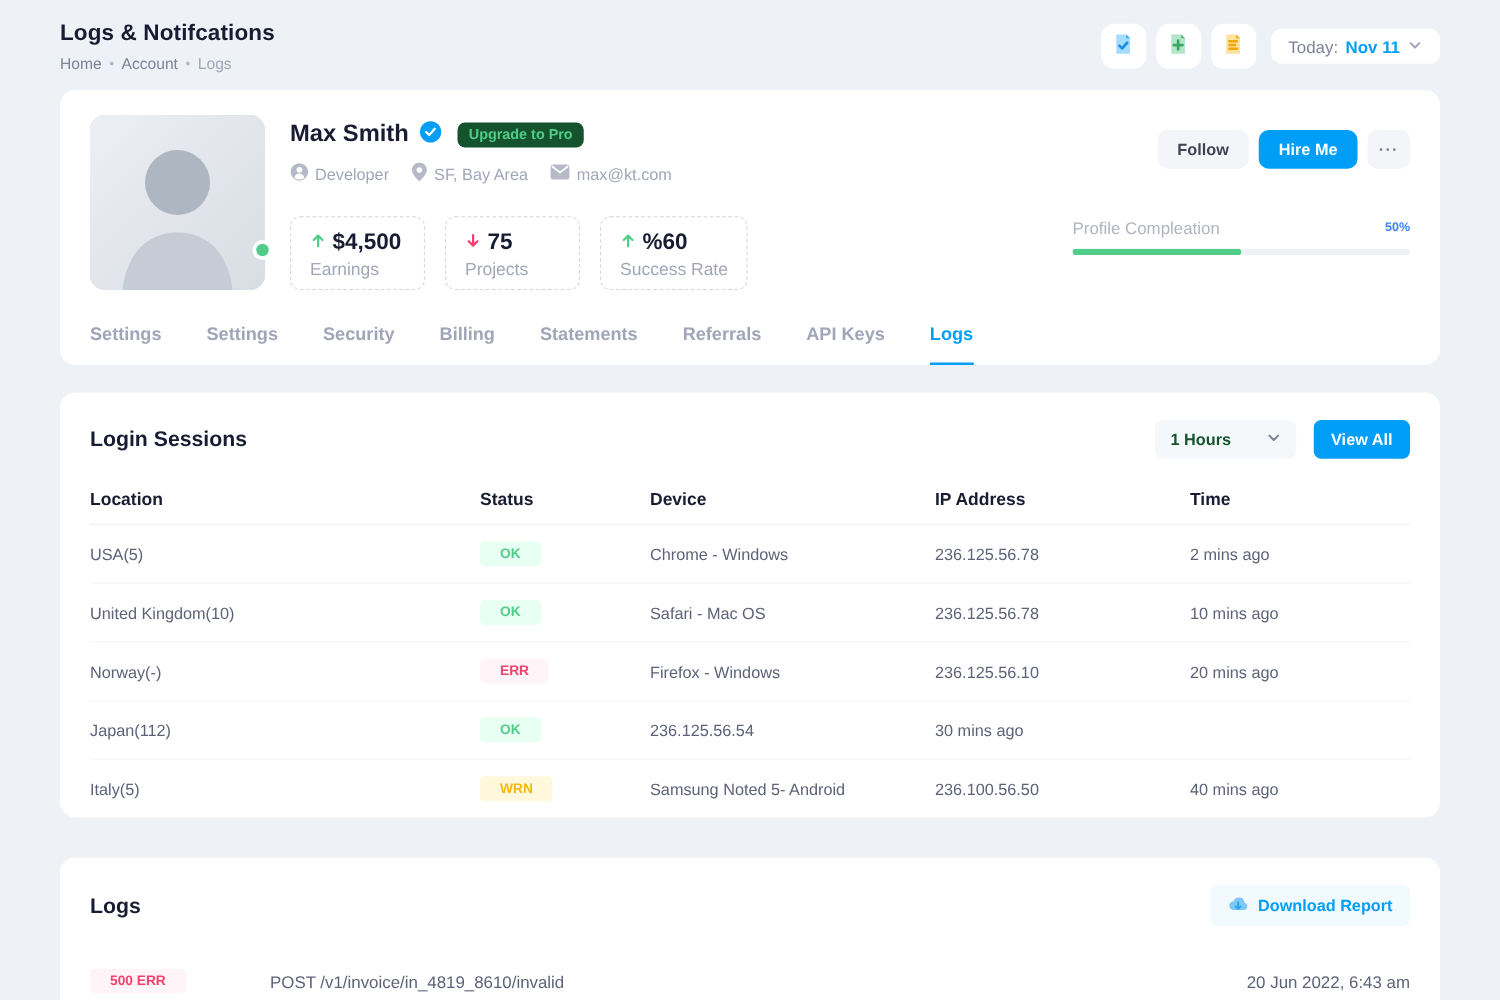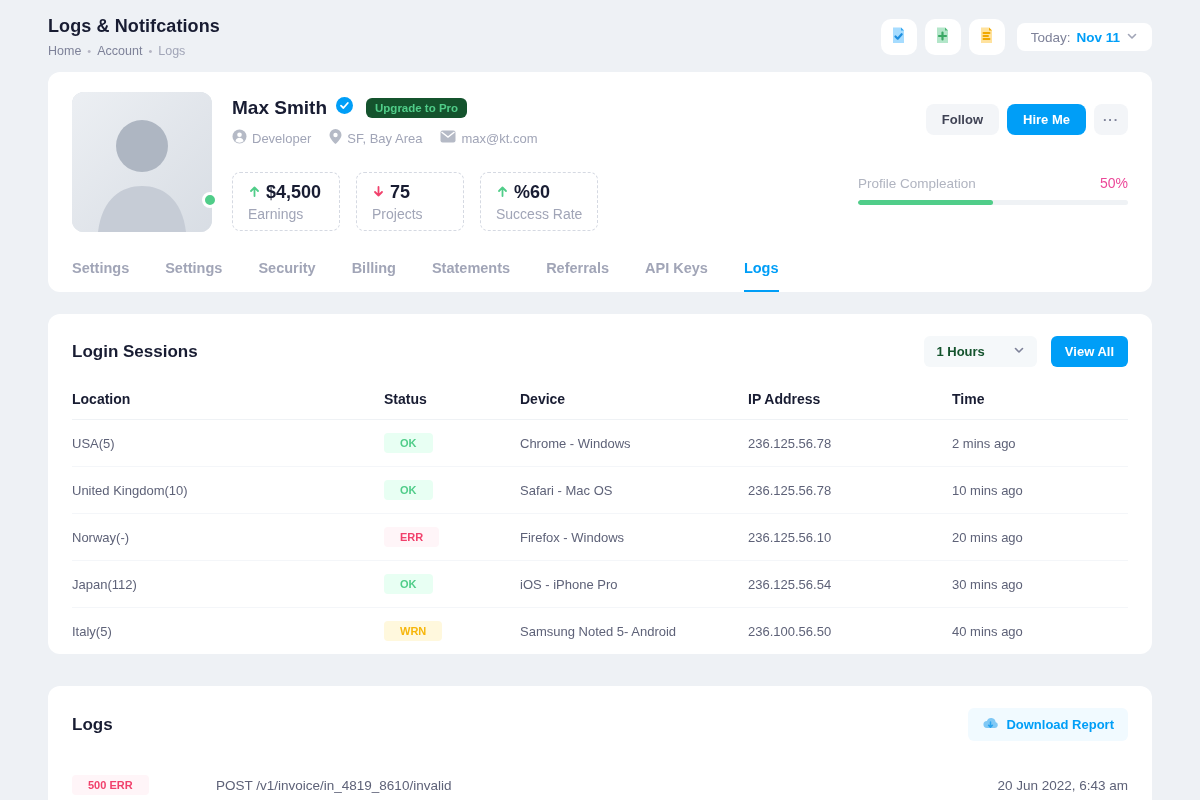--- a/index.html
+++ b/index.html
@@ -42,21 +42,21 @@
   .stat-lbl { font-size:14px; color:#a1a5b7; margin-top:3px; }
   .profile-side { width:270px; display:flex; flex-direction:column; padding-top:12px; }
   .btn-row { display:flex; justify-content:flex-end; gap:8px; }
   .btn { border:none; border-radius:8px; font-size:13px; font-weight:600; padding:8px 16px; cursor:pointer; font-family:inherit; }
   .btn-light { background:#f3f5f8; color:#3f4254; }
   .btn-primary { background:#009ef7; color:#fff; }
   .btn-more { background:#f3f5f8; color:#7e8299; width:34px; padding:8px 0; letter-spacing:1px; font-weight:700; }
   .progress-block { margin-top:40px; }
   .progress-labels { display:flex; justify-content:space-between; align-items:center; font-size:13.5px; }
   .progress-labels .p-lbl { color:#b0b4c0; }
-  .progress-labels .p-val { color:#ec4899; font-weight:400; font-size:14px; }
+  .progress-labels .p-val { color:#3b82f6; font-weight:700; font-size:10px; }
   .progress-track { margin-top:9px; height:5px; border-radius:3px; background:#eff2f5; overflow:hidden; }
   .progress-fill { height:100%; border-radius:3px; background:#50cd89; }
 
   
   .tabs { display:flex; gap:36px; margin-top:22px; padding-bottom:0; }
   .tab { font-size:14.5px; font-weight:600; color:#a1a5b7; padding:6px 0 14px; border-bottom:2px solid transparent; cursor:pointer; }
   .tab.active { color:#009ef7; border-bottom-color:#009ef7; }
 
   
   .sessions-card { margin-top:22px; padding:0 24px; }
@@ -292,21 +292,20 @@
       <div class="grid-row">
         <div class="cell">Norway(-)</div>
         <div class="cell"><span class="badge badge-danger">ERR</span></div>
         <div class="cell">Firefox - Windows</div>
         <div class="cell">236.125.56.10</div>
         <div class="cell">20 mins ago</div>
       </div>
       <div class="grid-row">
         <div class="cell">Japan(112)</div>
         <div class="cell"><span class="badge badge-success">OK</span></div>
-        <div class="cell">iOS - iPhone Pro</div>
         <div class="cell">236.125.56.54</div>
         <div class="cell">30 mins ago</div>
       </div>
       <div class="grid-row">
         <div class="cell">Italy(5)</div>
         <div class="cell"><span class="badge badge-warning">WRN</span></div>
         <div class="cell">Samsung Noted 5- Android</div>
         <div class="cell">236.100.56.50</div>
         <div class="cell">40 mins ago</div>
       </div>

